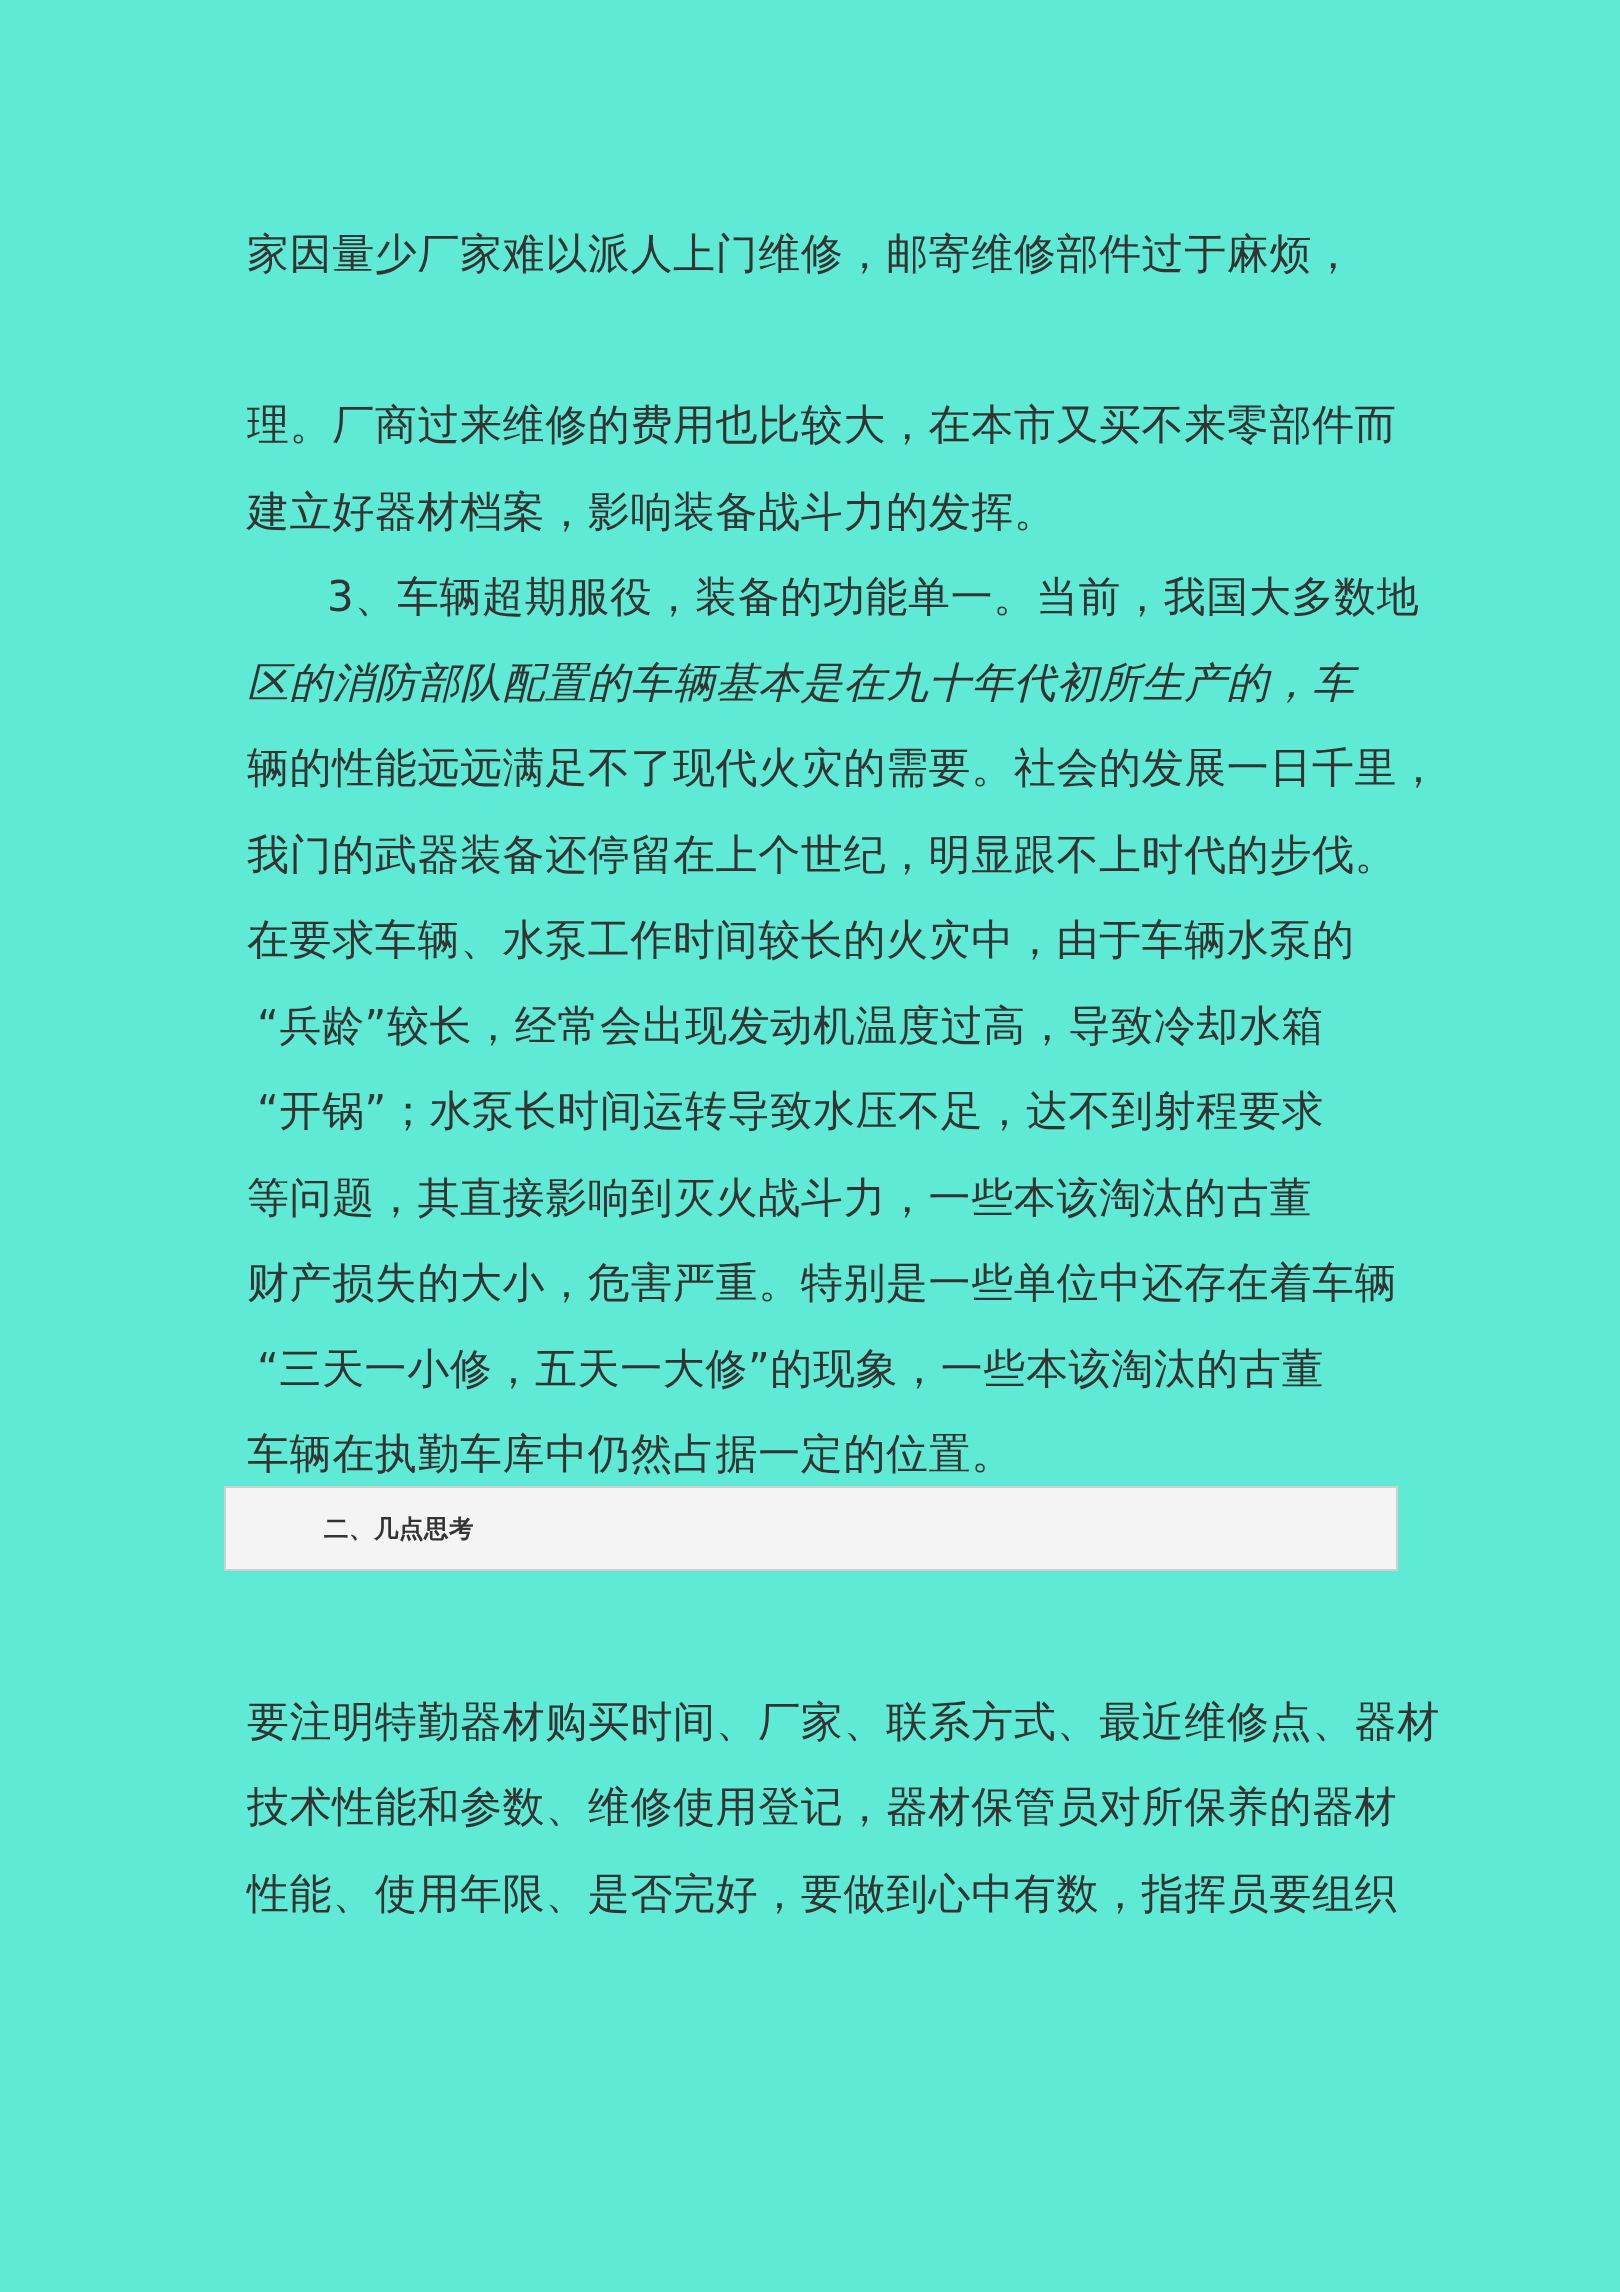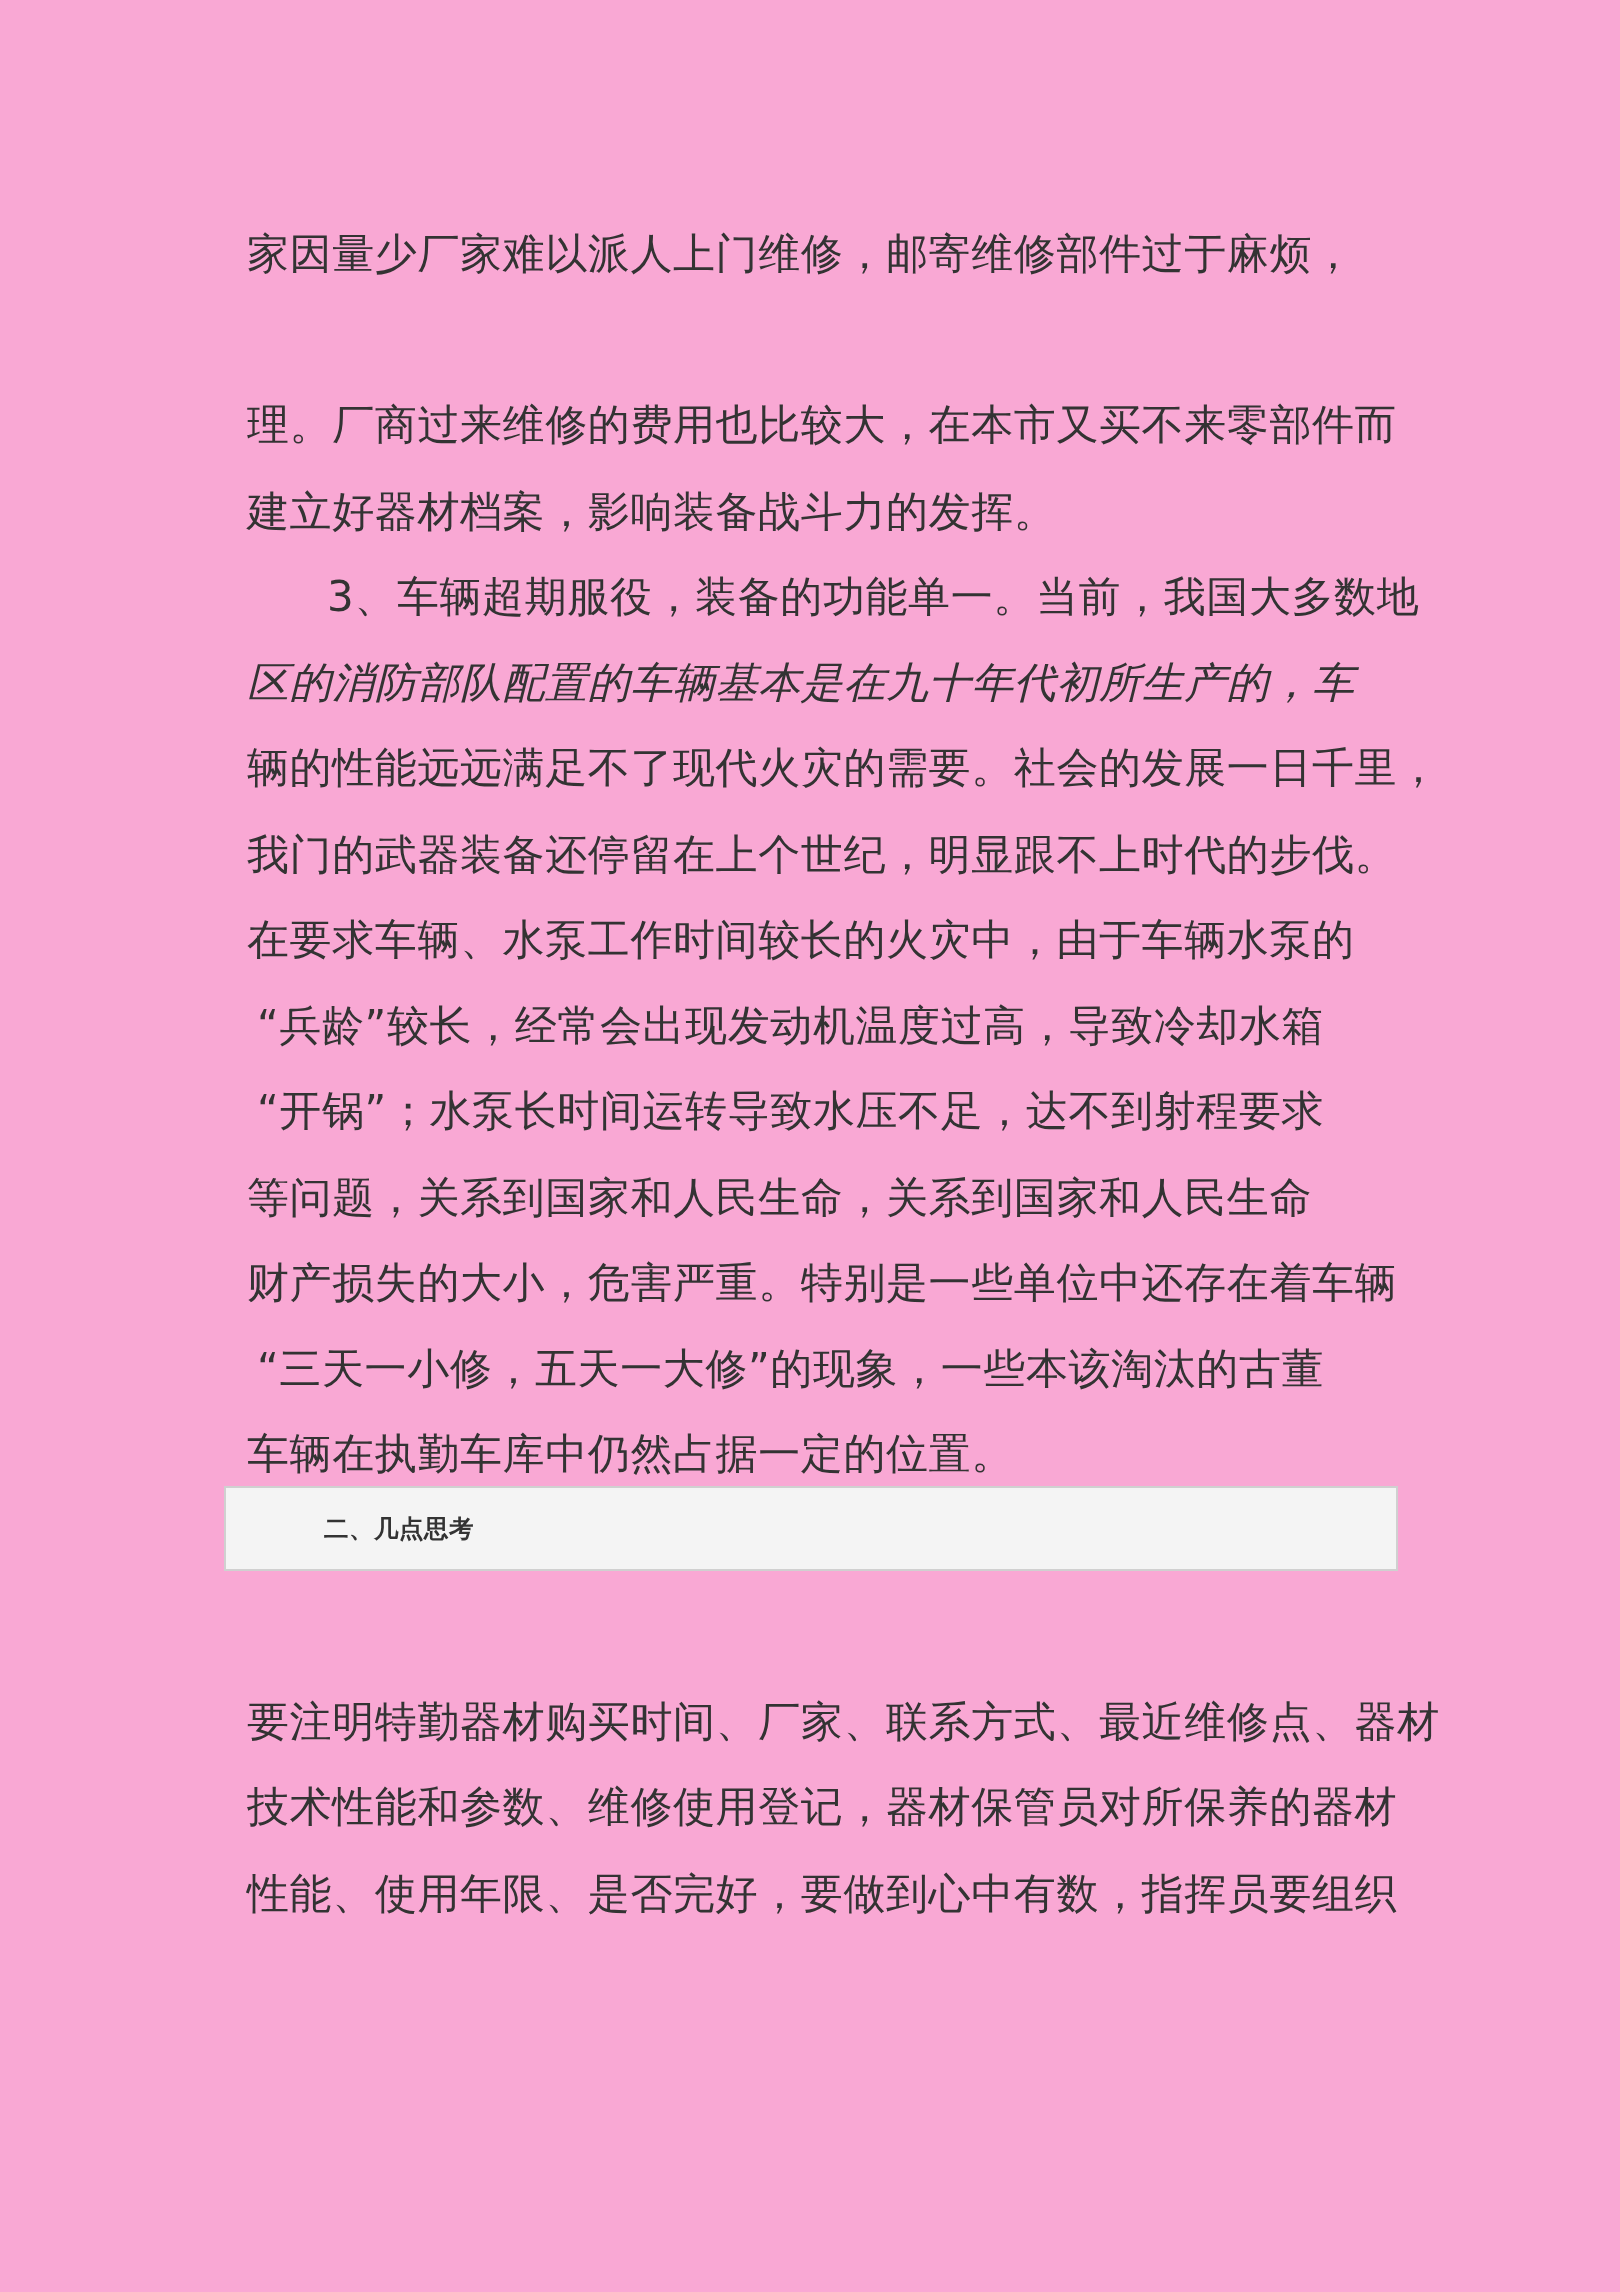--- a/index.html
+++ b/index.html
@@ -13,21 +13,21 @@
       position: relative;
       overflow: hidden;
       font-family: "DejaVu Sans", "Liberation Sans", sans-serif;
       color: #333333;
     }
     .page {
       position: absolute;
       left: 0; top: 0;
       width: 1620px;
       height: 2293px;
-      background: #f9a8d4;
+      background: #5eead4;
     }
     .line {
       position: absolute;
       left: 247px;
       height: 86px;
       line-height: 86px;
       font-size: 42px;
       white-space: nowrap;
       letter-spacing: 0.6px;
       color: #333333;
@@ -68,21 +68,21 @@
   <div class="line" style="top:211px;">家因量少厂家难以派人上门维修，邮寄维修部件过于麻烦，</div>
   <div class="line" style="top:382px;">理。厂商过来维修的费用也比较大，在本市又买不来零部件而</div>
   <div class="line" style="top:469px;">建立好器材档案，影响装备战斗力的发挥。</div>
   <div class="line indent" style="top:554px;">3、车辆超期服役，装备的功能单一。当前，我国大多数地</div>
   <div class="line" style="top:640px;font-style:italic;">区的消防部队配置的车辆基本是在九十年代初所生产的，车</div>
   <div class="line" style="top:725px;">辆的性能远远满足不了现代火灾的需要。社会的发展一日千里，</div>
   <div class="line" style="top:812px;">我门的武器装备还停留在上个世纪，明显跟不上时代的步伐。</div>
   <div class="line" style="top:897px;">在要求车辆、水泵工作时间较长的火灾中，由于车辆水泵的</div>
   <div class="line quote-start" style="top:983px;">“兵龄”较长，经常会出现发动机温度过高，导致冷却水箱</div>
   <div class="line quote-start" style="top:1068px;">“开锅”；水泵长时间运转导致水压不足，达不到射程要求</div>
-  <div class="line" style="top:1155px;">等问题，关系到国家和人民生命，关系到国家和人民生命</div>
+  <div class="line" style="top:1155px;">等问题，其直接影响到灭火战斗力，一些本该淘汰的古董</div>
   <div class="line" style="top:1240px;">财产损失的大小，危害严重。特别是一些单位中还存在着车辆</div>
   <div class="line quote-start" style="top:1326px;">“三天一小修，五天一大修”的现象，一些本该淘汰的古董</div>
   <div class="line" style="top:1411px;">车辆在执勤车库中仍然占据一定的位置。</div>
 
   <div class="section-box">
     <div class="section-title">二、几点思考</div>
   </div>
 
   <div class="line" style="top:1679px;">要注明特勤器材购买时间、厂家、联系方式、最近维修点、器材</div>
   <div class="line" style="top:1764px;">技术性能和参数、维修使用登记，器材保管员对所保养的器材</div>

